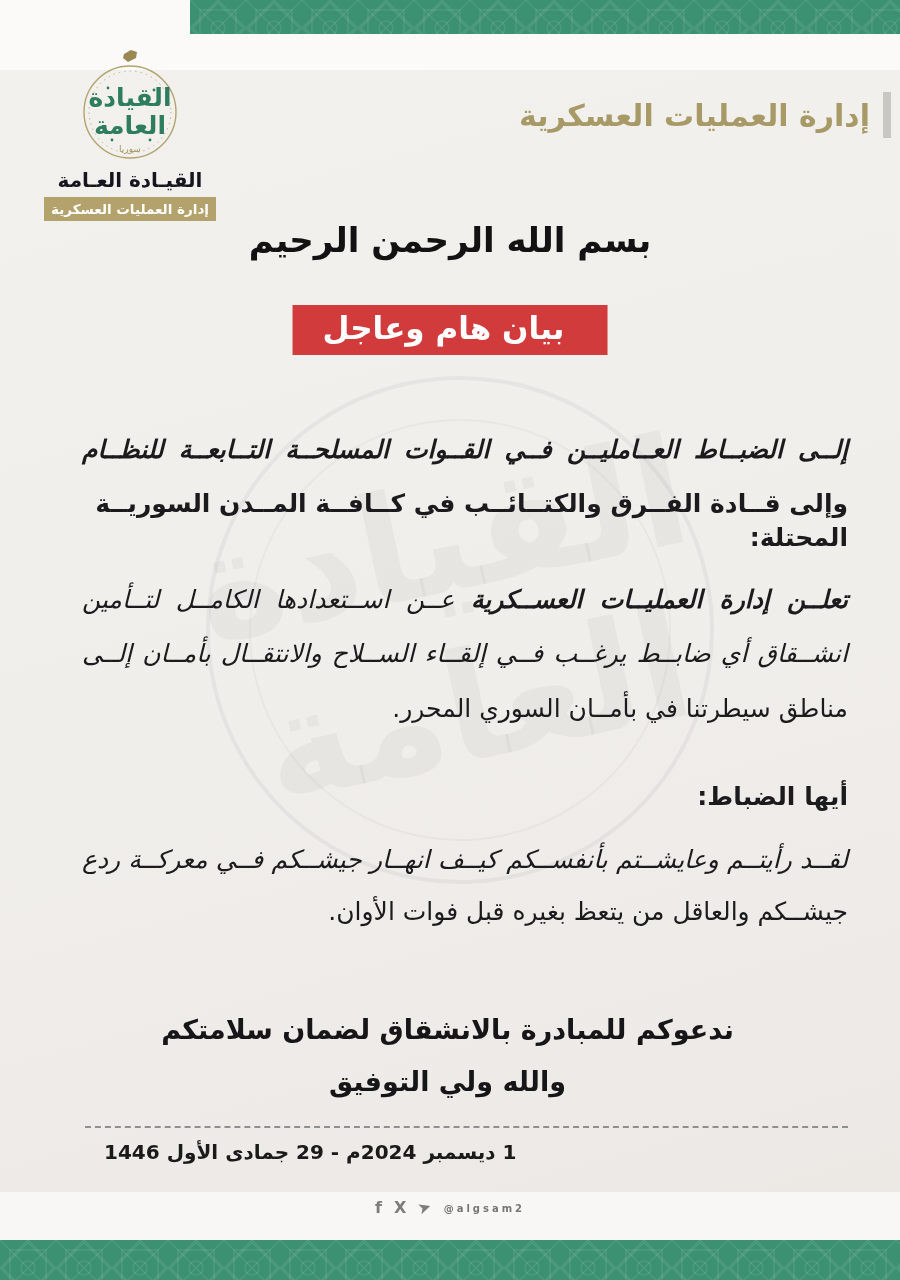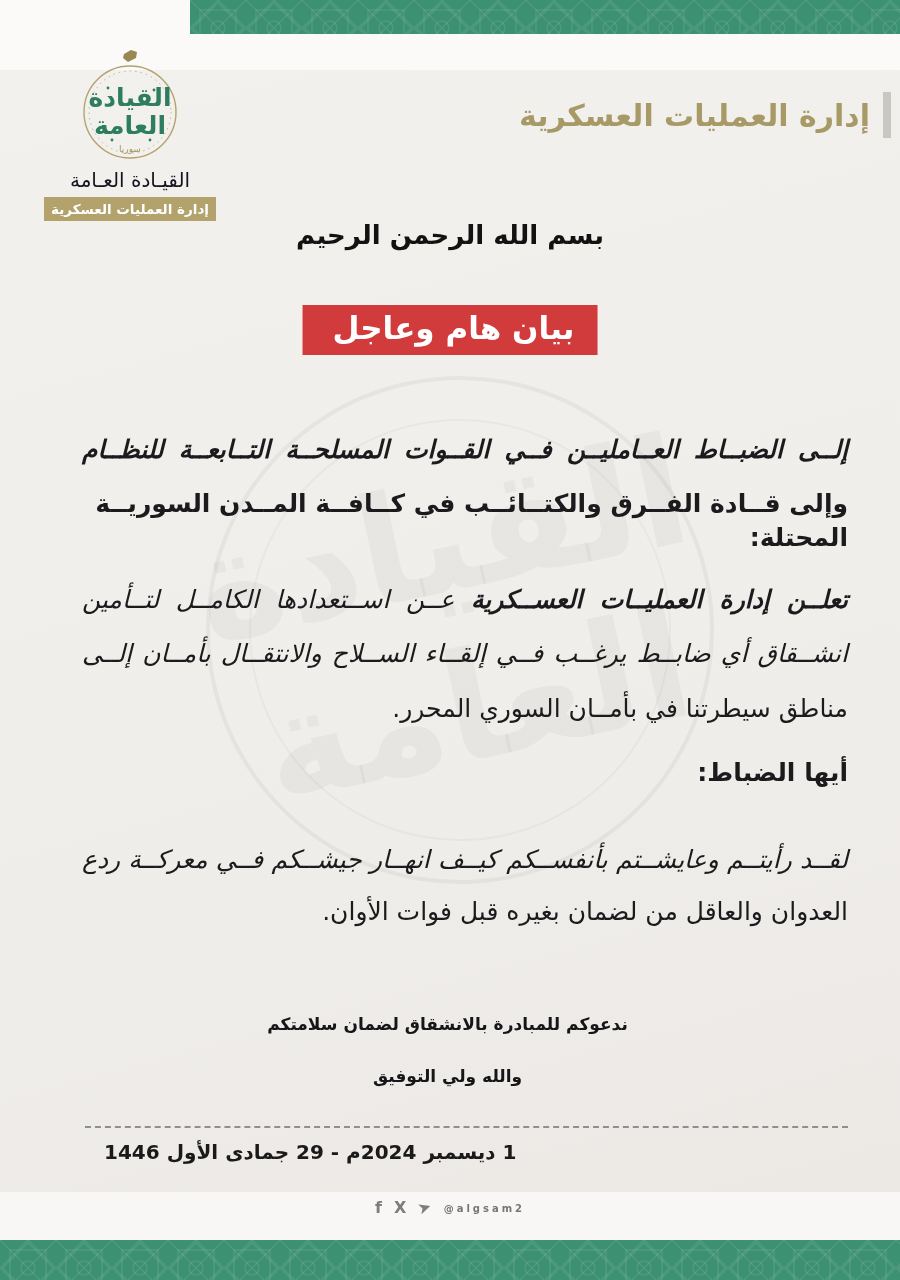--- a/index.html
+++ b/index.html
@@ -14,38 +14,38 @@
   .band{position:absolute;display:block;}
   .band-top{top:0;left:190px;width:710px;height:34px;}
   .band-bottom{bottom:0;left:0;width:900px;height:40px;}
 
   .header-right{position:absolute;top:92px;right:9px;display:flex;align-items:center;flex-direction:row;gap:13px;}
   .header-title{color:#a89a67;font-size:30px;font-weight:bold;direction:rtl;white-space:nowrap;}
   .header-bar{width:8px;height:46px;background:#c9c7c2;}
 
   .logo-block{position:absolute;top:48px;left:44px;width:172px;text-align:center;}
   .logo-emblem{display:block;margin:0 auto;}
-  .logo-name{margin-top:4px;font-size:20px;font-weight:normal;color:#15151f;direction:rtl;white-space:nowrap;}
+  .logo-name{margin-top:4px;font-size:20px;font-weight:bold;color:#15151f;direction:rtl;white-space:nowrap;}
   .logo-badge{margin-top:5px;background:#b3a26b;color:#ffffff;font-size:13.5px;font-weight:bold;
     padding:4px 6px;direction:rtl;white-space:nowrap;}
 
   .watermark{position:absolute;top:340px;left:170px;opacity:1;pointer-events:none;}
 
   .basmala{position:absolute;top:220px;left:0;width:900px;text-align:center;
-    font-size:26px;font-weight:bold;color:#121212;direction:rtl;}
+    font-size:34px;font-weight:bold;color:#121212;direction:rtl;}
   .banner{position:absolute;top:305px;left:50%;transform:translateX(-50%);
     background:#d23b3b;color:#ffffff;font-size:31px;font-weight:bold;
-    padding:5px 23px 9px 30px;direction:rtl;white-space:nowrap;}
+    padding:5px 43px 9px 30px;direction:rtl;white-space:nowrap;}
 
   .line{position:absolute;left:82px;right:52px;direction:rtl;font-size:25px;line-height:1.35;color:#1b1b1d;}
   .just{text-align:justify;text-align-last:justify;font-style:italic;}
   .right{}
   .b{font-weight:bold;}
   .center-line{position:absolute;left:0;width:895px;text-align:center;direction:rtl;
-    font-size:17px;font-weight:bold;color:#161618;}
+    font-size:27px;font-weight:bold;color:#161618;}
 
   .divider{position:absolute;top:1126px;left:85px;right:52px;border-top:2px dashed #8f8f8f;}
   .date-line{position:absolute;top:1140px;left:88px;direction:rtl;font-size:20px;
     font-weight:bold;color:#1a1a1a;white-space:nowrap;margin-left:16px;}
 
   .social{position:absolute;top:1200px;left:0;width:900px;display:flex;align-items:center;
     justify-content:center;gap:12px;color:#7d7d7d;}
   .social .icon{font-size:16px;font-weight:bold;line-height:1;}
   .icon-telegram{display:inline-block;transform:rotate(-18deg);font-size:15px;}
   .social .handle{font-size:10px;font-weight:bold;letter-spacing:3px;color:#767676;}
@@ -109,24 +109,24 @@
 
   <div class="banner">بيان هام وعاجل</div>
 
   <div class="line just b" style="top:433px">إلــى الضبــاط العــامليــن فــي القــوات المسلحــة التــابعــة للنظــام</div>
   <div class="line right b" style="top:487px">وإلى قــادة الفــرق والكتــائــب في كــافــة المــدن السوريــة المحتلة:</div>
 
   <div class="line just" style="top:637px">انشــقاق أي ضابــط يرغــب فــي إلقــاء الســلاح والانتقــال بأمــان إلــى</div>
   <div class="line just" style="top:583px"><span class="b">تعلــن إدارة العمليــات العســكرية</span> <span>عــن اســتعدادها الكامــل لتــأمين</span></div>
   <div class="line right" style="top:692px">مناطق سيطرتنا في بأمــان السوري المحرر.</div>
 
-  <div class="line right b" style="top:756px">أيها الضباط:</div>
+  <div class="line right b" style="top:780px">أيها الضباط:</div>
 
   <div class="line just" style="top:843px">لقــد رأيتــم وعايشــتم بأنفســكم كيــف انهــار جيشــكم فــي معركــة ردع</div>
-  <div class="line right" style="top:895px">العدوان والعاقل من لضمان بغيره قبل فوات الأوان.</div>
+  <div class="line right" style="top:895px">جيشــكم والعاقل من يتعظ بغيره قبل فوات الأوان.</div>
 
   <div class="center-line" style="top:1014px">ندعوكم للمبادرة بالانشقاق لضمان سلامتكم</div>
   <div class="center-line" style="top:1066px">والله ولي التوفيق</div>
 
   <div class="divider"></div>
   <div class="date-line">1 ديسمبر 2024م  -  29 جمادى الأول 1446</div>
 
   <div class="social">
     <span class="icon">f</span>
     <span class="icon">X</span>

